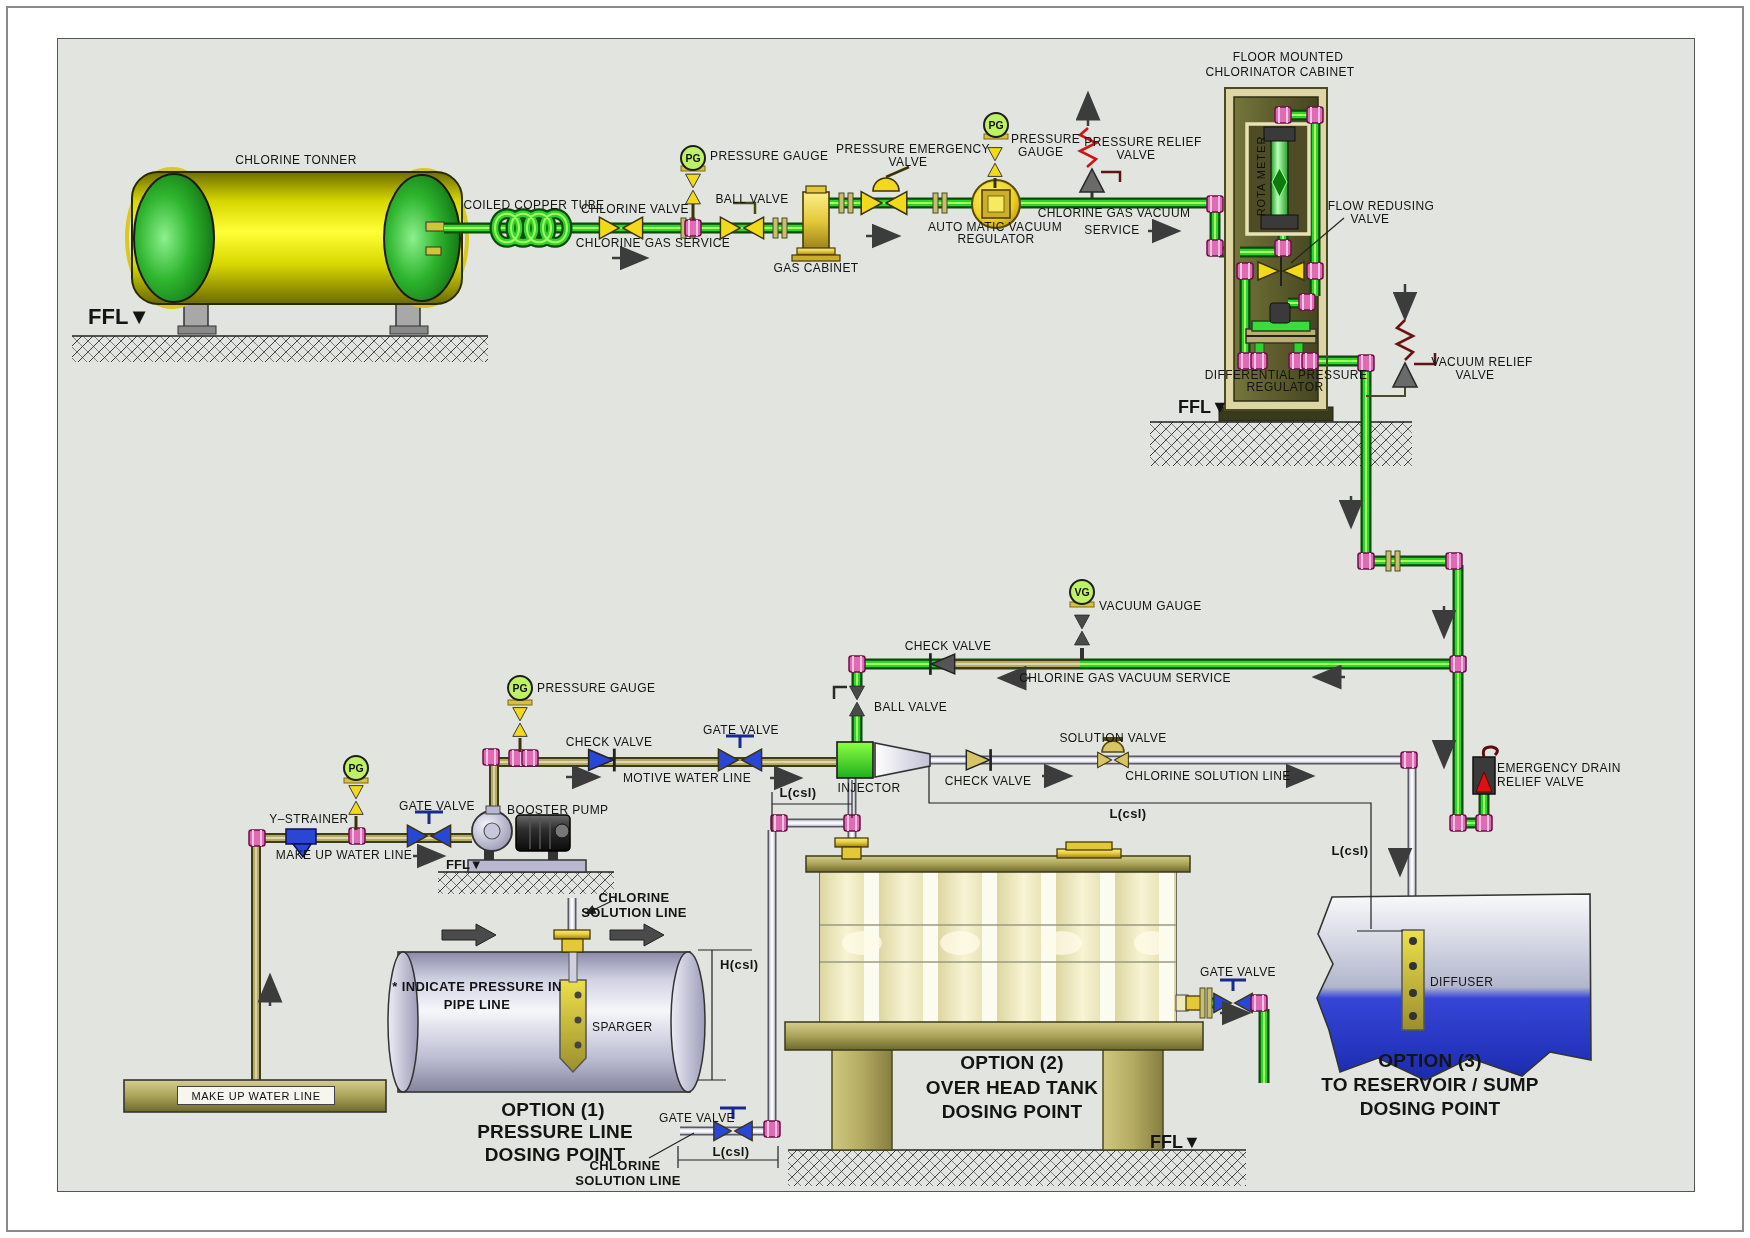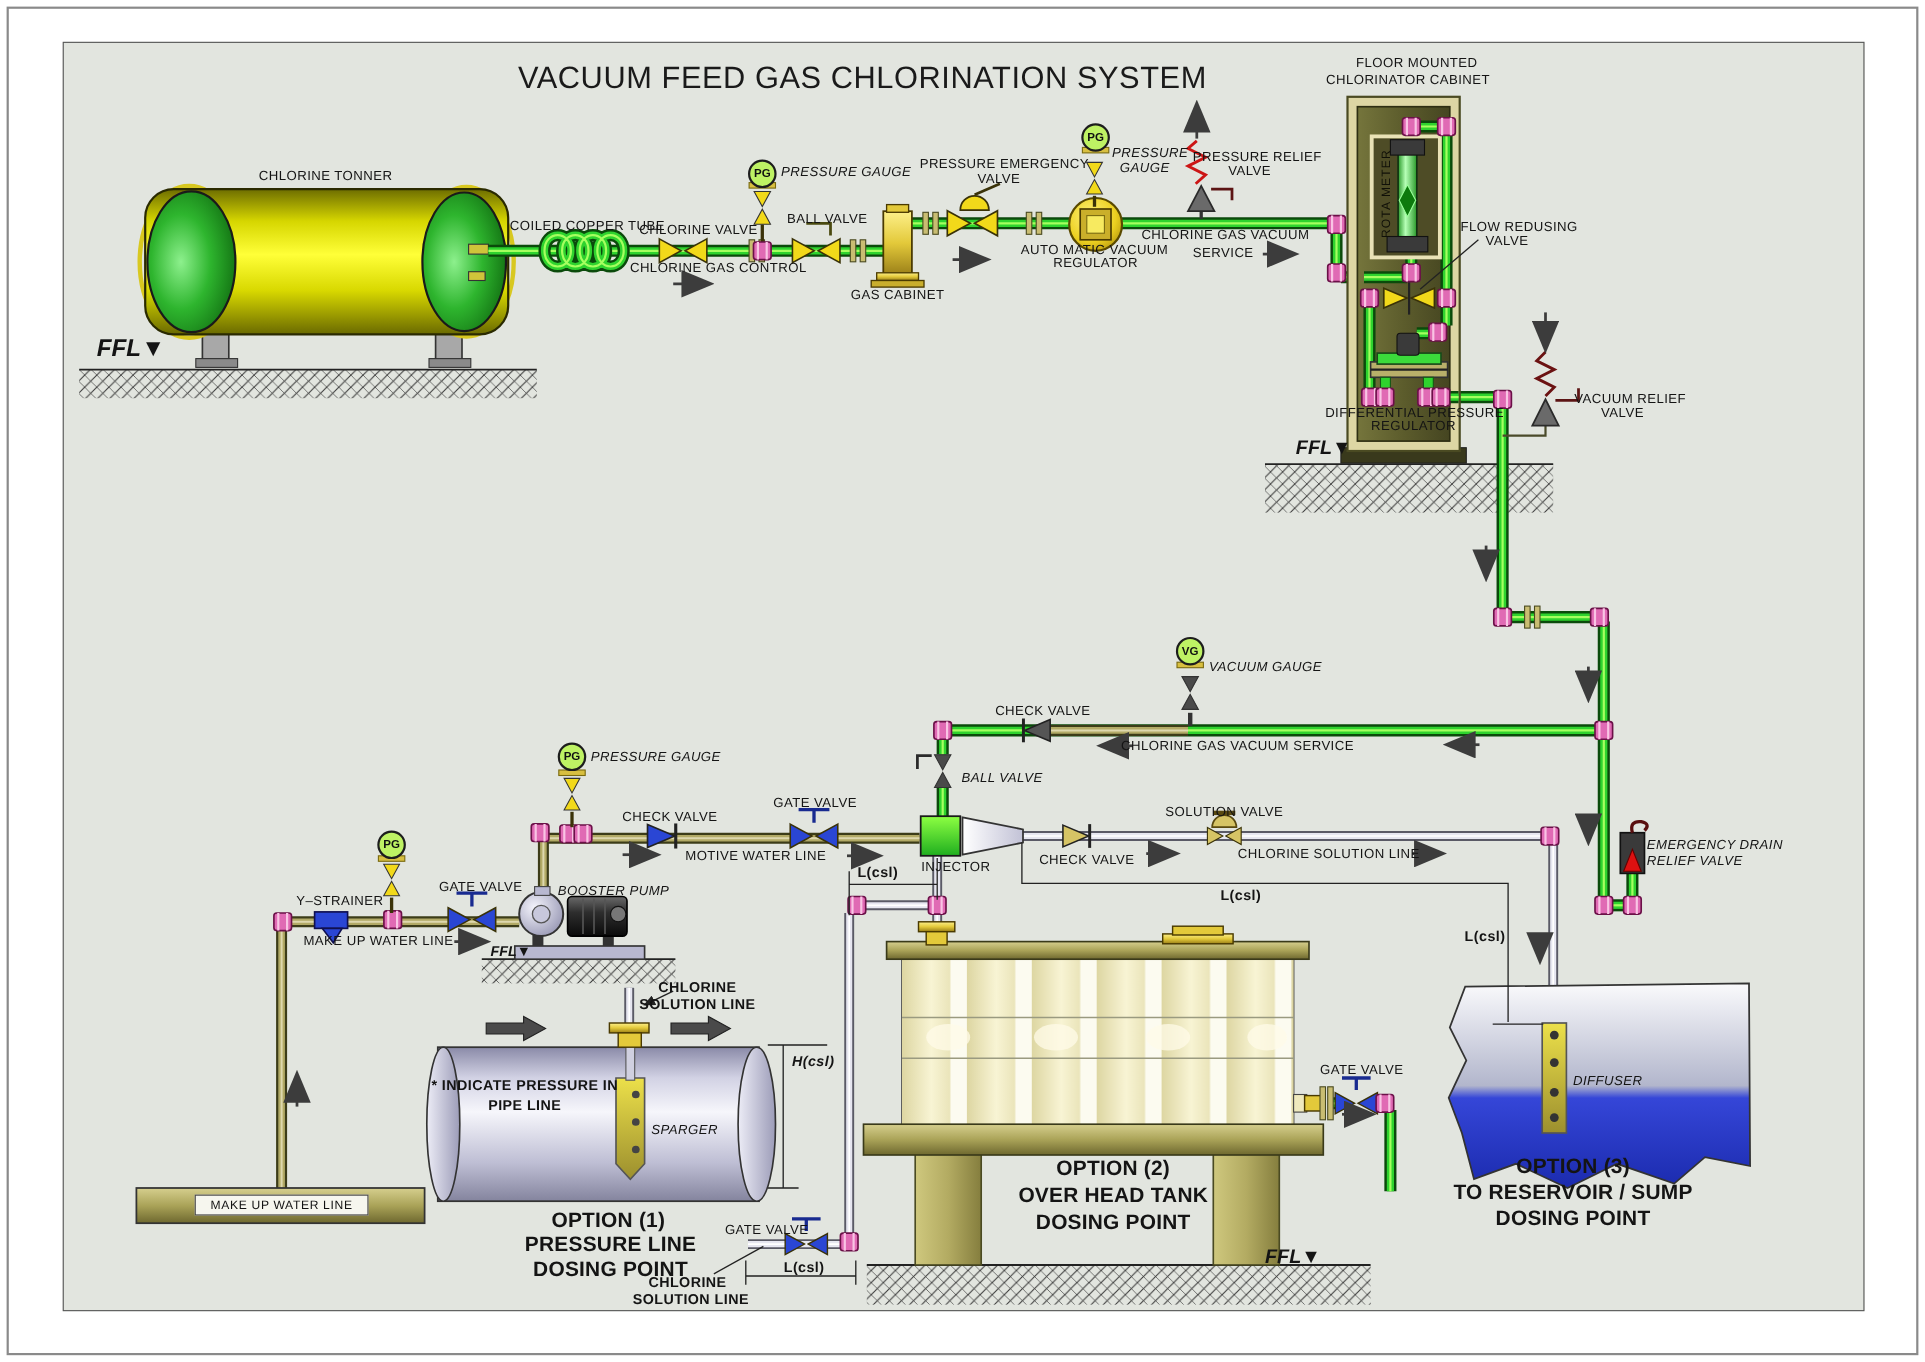--- a/index.html
+++ b/index.html
@@ -1,21 +1,21 @@
 <!DOCTYPE html>
 <html><head>
 <meta charset="utf-8">
 <style>
   html,body{margin:0;padding:0;background:#fff;font-family:"Liberation Sans",sans-serif;}
   #page{position:relative;width:1750px;height:1238px;background:#fff;overflow:hidden;}
   #frame{position:absolute;left:6px;top:6px;right:6px;bottom:6px;border:2px solid #8a8a8a;pointer-events:none;}
   #sheet{position:absolute;left:57px;top:38px;width:1636px;height:1152px;background:#e2e5df;border:1.5px solid #555;}
   svg{position:absolute;left:0;top:0;}
   .lb{position:absolute;transform:translateX(-50%);font-size:12px;line-height:1.05;white-space:nowrap;color:#141414;letter-spacing:.4px;}
-  .lft{transform:none;font-style:italic;}
+  .lft{transform:none;}
   .b13{font-weight:bold;font-size:13px;}
   .opt{font-weight:bold;font-size:19px;letter-spacing:.2px;}
   .ffl{font-weight:bold;font-size:18px;letter-spacing:0;}
   .ffl.small{font-size:13px;}
   .ffl.big{font-size:22px;}
   #title{position:absolute;transform:translateX(-50%);font-size:28px;color:#1a1a1a;letter-spacing:.5px;font-weight:500;}
   .gauge{position:absolute;width:26px;height:26px;border:2.5px solid #1d1d1d;border-radius:50%;background:#bef264;
          display:flex;align-items:center;justify-content:center;font-size:10.5px;font-weight:bold;color:#111;box-sizing:border-box;}
   .vtext{position:absolute;transform:translate(-50%,-50%) rotate(-90deg);font-size:11px;letter-spacing:1px;color:#101008;}
   .barlabel{position:absolute;background:#f6f6ee;border:1px solid #444;font-size:11px;display:flex;align-items:center;justify-content:center;color:#111;letter-spacing:.6px;}
@@ -627,29 +627,28 @@
   <line x1="566" y1="777" x2="594" y2="777" class="al" marker-end="url(#ah)"></line>
   <line x1="1042" y1="776" x2="1066" y2="776" class="al" marker-end="url(#ah)"></line>
   <line x1="1284" y1="776" x2="1308" y2="776" class="al" marker-end="url(#ah)"></line>
   <line x1="413" y1="856" x2="439" y2="856" class="al" marker-end="url(#ah)"></line>
   <line x1="270" y1="1006" x2="270" y2="980" class="al" marker-end="url(#ah)"></line>
   <line x1="1220" y1="1013" x2="1244" y2="1013" class="al" marker-end="url(#ah)"></line>
   <line x1="1400" y1="850" x2="1400" y2="870" class="al" marker-end="url(#ah)"></line>
 </g>
 </svg>
 
-<div id="title" style="left:784px;top:55px">VACUUM FEED GAS CHLORINATION SYSTEM</div>
 
 <div class="lb" style="left:296px;top:154px">CHLORINE TONNER</div>
 <div class="lb ffl big lft" style="left:88px;top:305px">FFL▼</div>
 <div class="lb" style="left:534px;top:199px">COILED COPPER TUBE</div>
 <div class="lb" style="left:635px;top:203px">CHLORINE VALVE</div>
 <div class="gauge" style="left:680px;top:145px">PG</div>
 <div class="lb lft" style="left:710px;top:150px">PRESSURE GAUGE</div>
-<div class="lb" style="left:653px;top:237px">CHLORINE GAS CONTROL</div>
+<div class="lb" style="left:653px;top:237px">CHLORINE GAS SERVICE</div>
 <div class="lb" style="left:752px;top:193px">BALL VALVE</div>
 <div class="lb" style="left:816px;top:262px">GAS CABINET</div>
 <div class="lb" style="left:913px;top:143px">PRESSURE EMERGENCY</div>
 <div class="lb" style="left:908px;top:156px">VALVE</div>
 <div class="gauge" style="left:983px;top:112px">PG</div>
 <div class="lb lft" style="left:1011px;top:133px">PRESSURE</div>
 <div class="lb lft" style="left:1018px;top:146px">GAUGE</div>
 <div class="lb" style="left:995px;top:221px">AUTO MATIC VACUUM</div>
 <div class="lb" style="left:996px;top:233px">REGULATOR</div>
 <div class="lb" style="left:1143px;top:136px">PRESSURE RELIEF</div>

